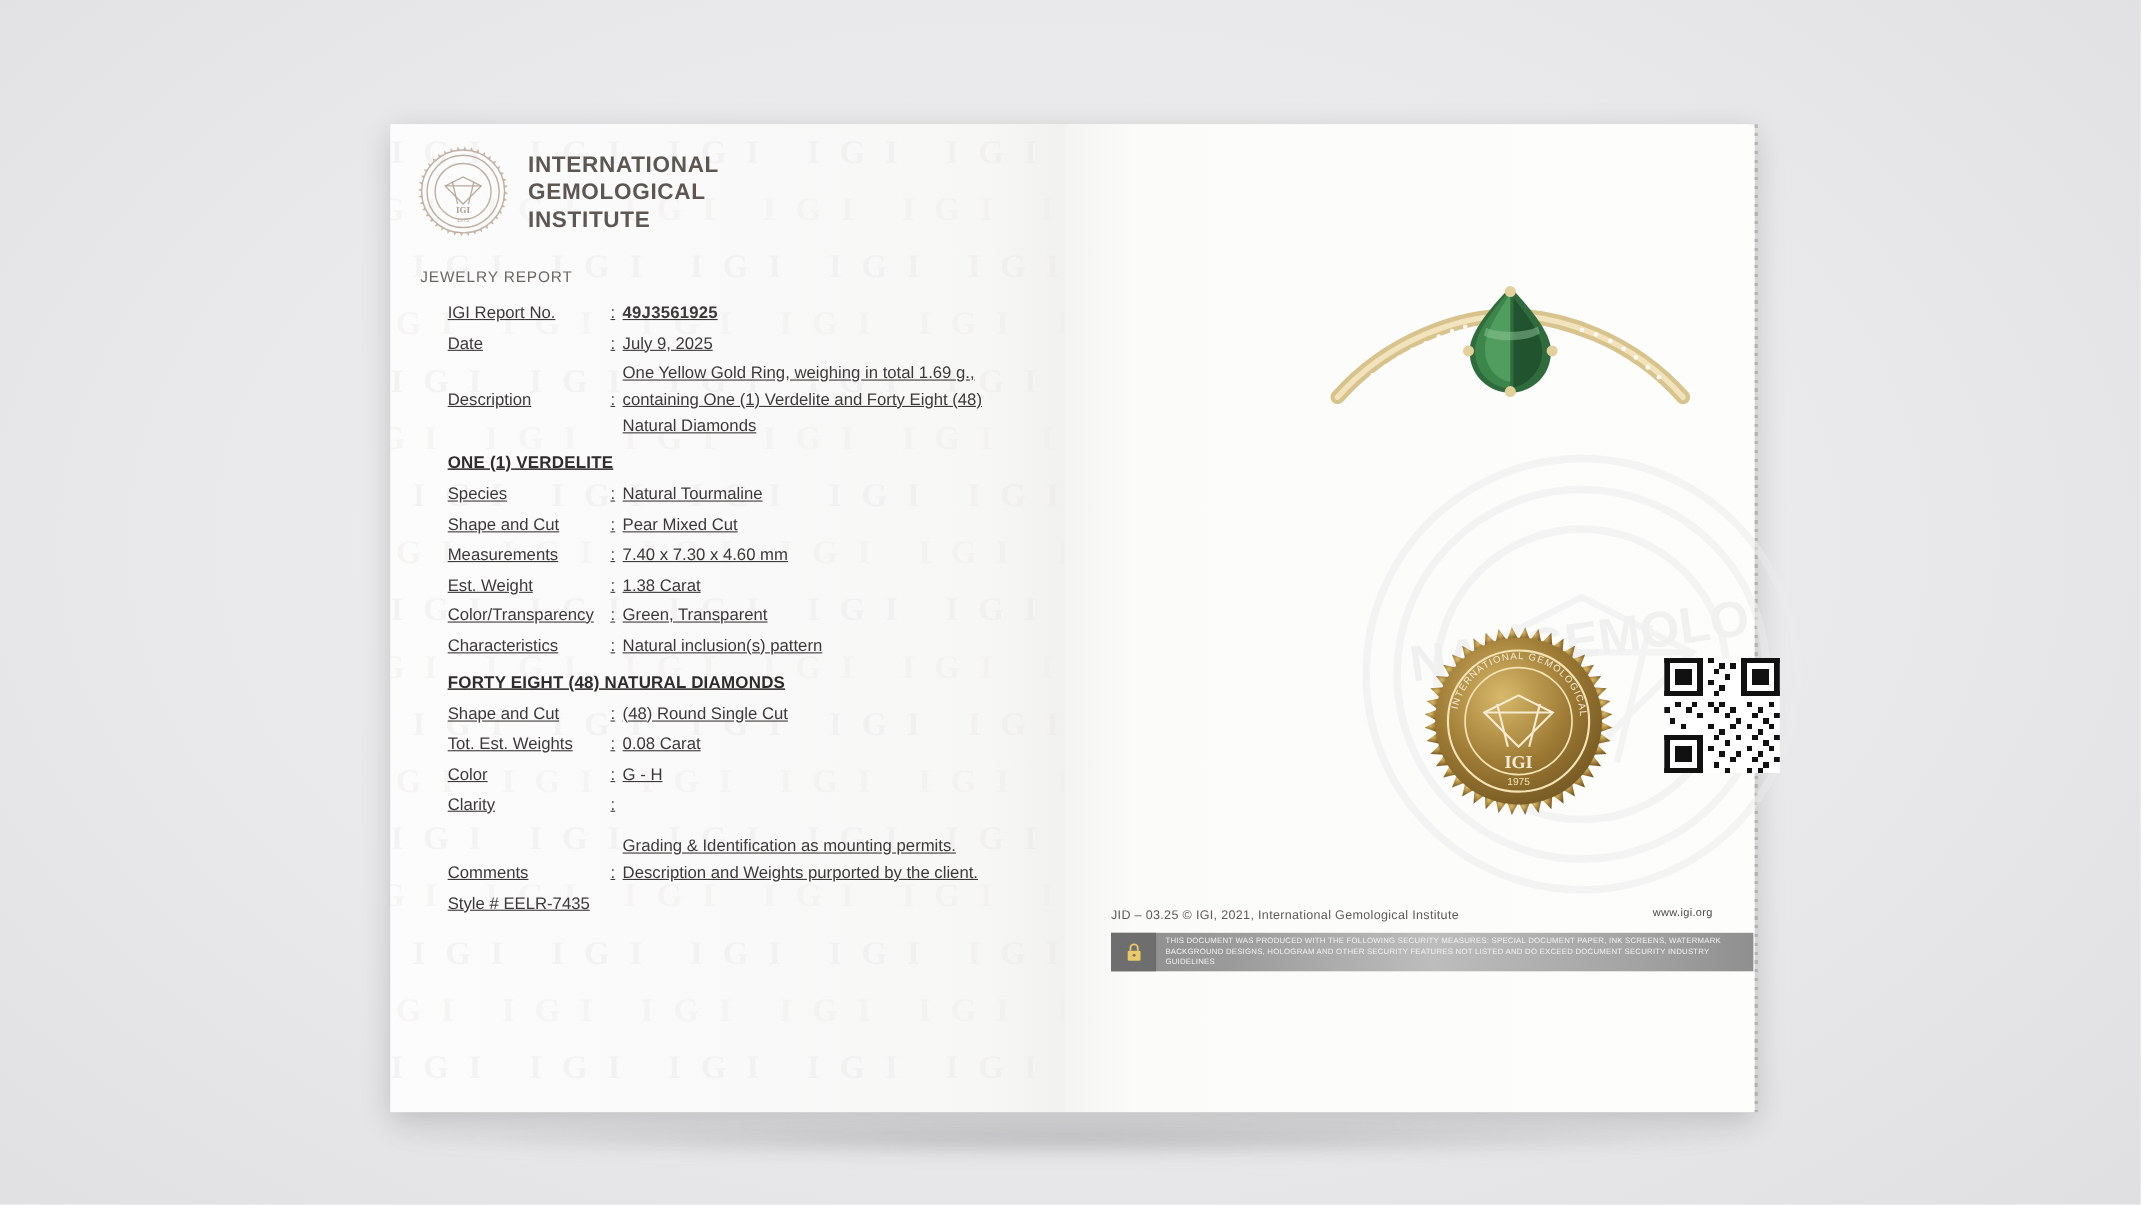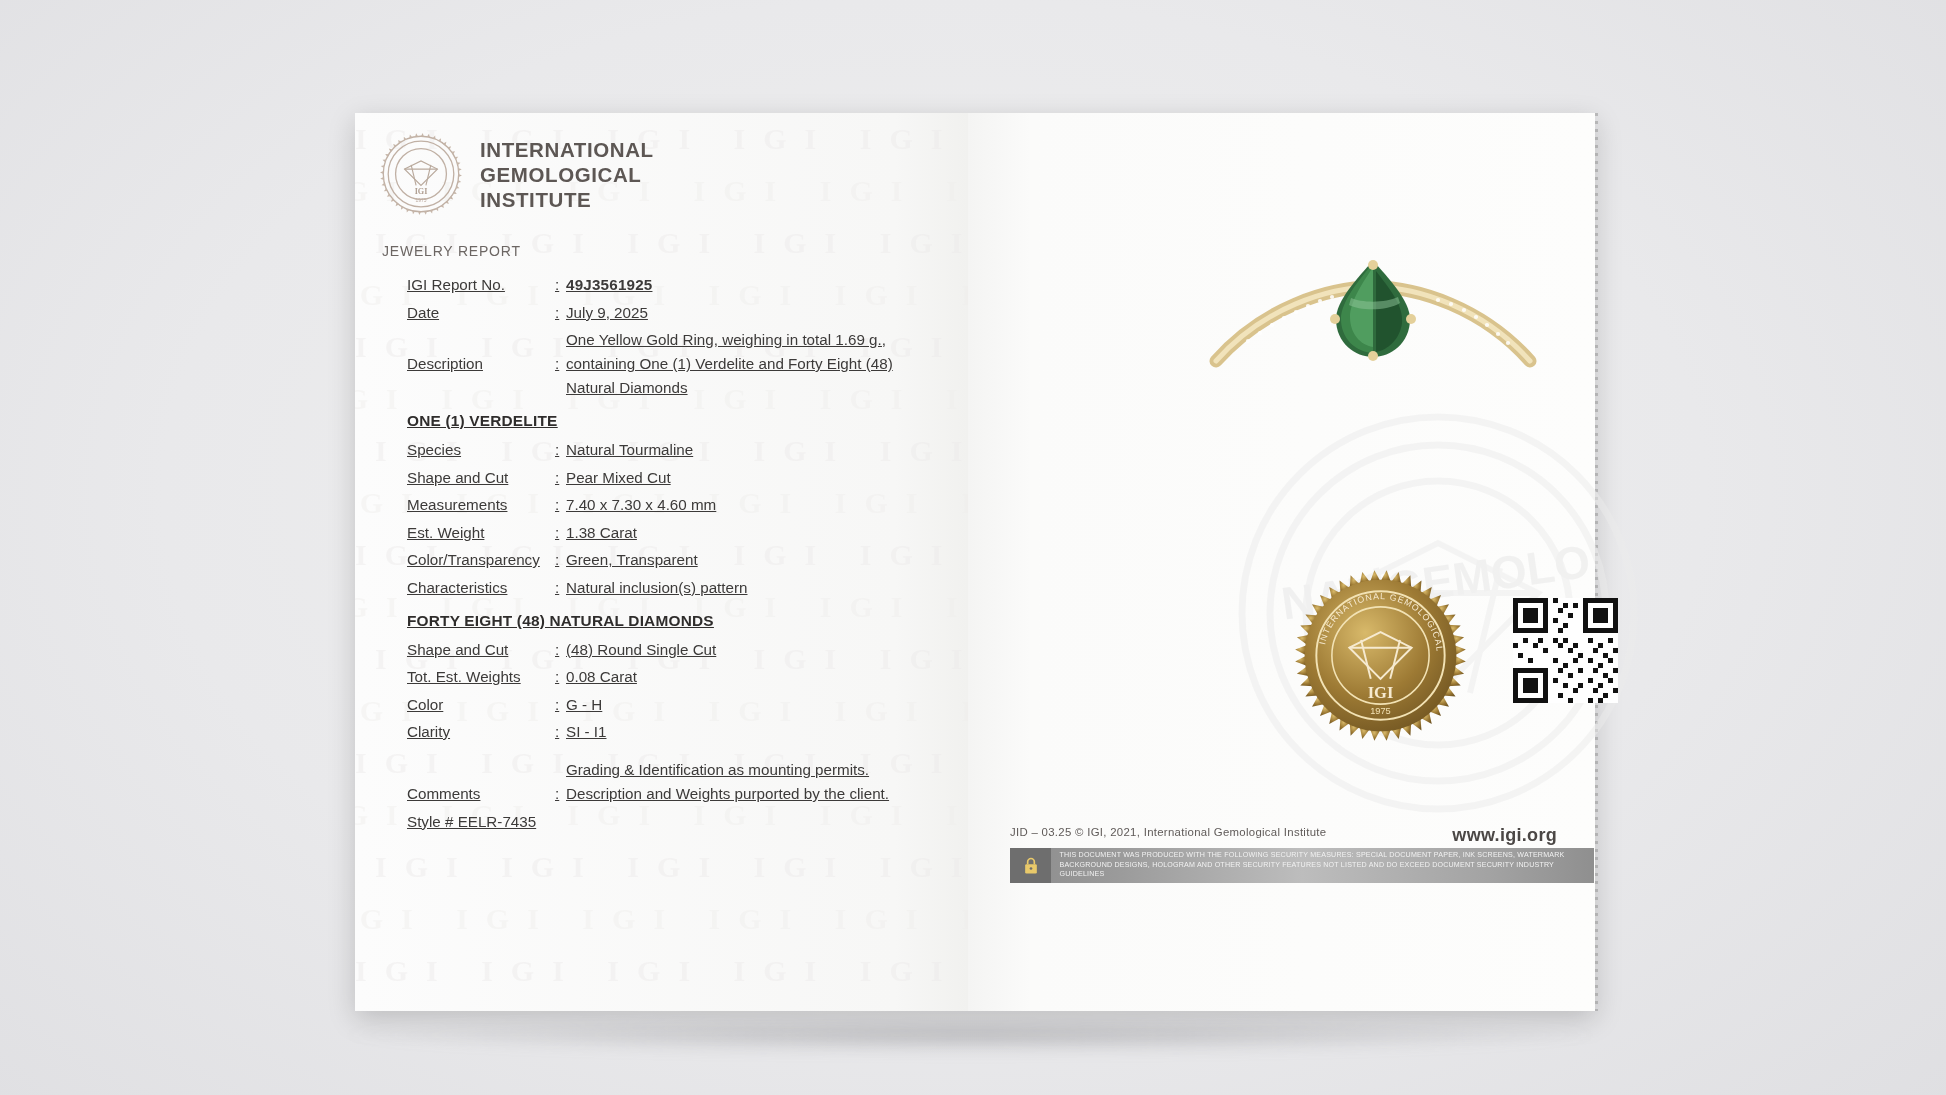--- a/index.html
+++ b/index.html
@@ -79,21 +79,21 @@
   #ring-photo{position:absolute;left:240px;top:140px;width:330px;height:140px;}
   #big-seal{position:absolute;left:325px;top:455px;width:175px;height:175px;}
   #qr{position:absolute;left:545px;top:485px;width:105px;height:105px;}
   #wm-big{
     position:absolute;left:260px;top:290px;width:420px;height:420px;opacity:.5;pointer-events:none;
   }
   #jid-line{
     position:absolute;left:42px;top:713px;font-size:11.4px;color:#5f5a58;letter-spacing:.3px;
   }
   #igi-url{
-    position:absolute;right:38px;top:712px;font-size:18px;color:#4b4745;font-weight:700;letter-spacing:.3px;
+    position:absolute;right:38px;top:712px;font-size:10px;color:#4b4745;font-weight:400;letter-spacing:.3px;
   }
   #security-bar{
     position:absolute;left:42px;top:735px;width:584px;height:35px;
     background:linear-gradient(to right,#8c8c8c 0%, #9a9a9a 18%, #bdbdbd 50%, #a3a3a3 82%, #8f8f8f 100%);
     display:flex;align-items:center;
   }
   #lock-box{width:42px;height:35px;background:#6e6e6e;display:flex;align-items:center;justify-content:center;}
   #sec-text{padding-left:8px;color:#f2f2f2;font-size:7.1px;line-height:9.5px;letter-spacing:.2px;}
 </style>
 </head>
@@ -267,21 +267,20 @@
         <div class="val">0.08 Carat</div>
       </div>
       <div class="row">
         <div class="lbl">Color</div>
         <div class="colon">:</div>
         <div class="val">G - H</div>
       </div>
       <div class="row">
         <div class="lbl">Clarity</div>
         <div class="colon">:</div>
-        <div class="val">SI - I1</div>
       </div>
 
       <div class="row" style="margin-top:14px;align-items:flex-end;">
         <div class="lbl">Comments</div>
         <div class="colon">:</div>
         <div class="val" style="margin-left:-159px;padding-left:159px;">Grading &amp; Identification as mounting permits. Description and Weights purported by the client.</div>
       </div>
       <div class="block">Style # EELR-7435</div>
 
     </div>

